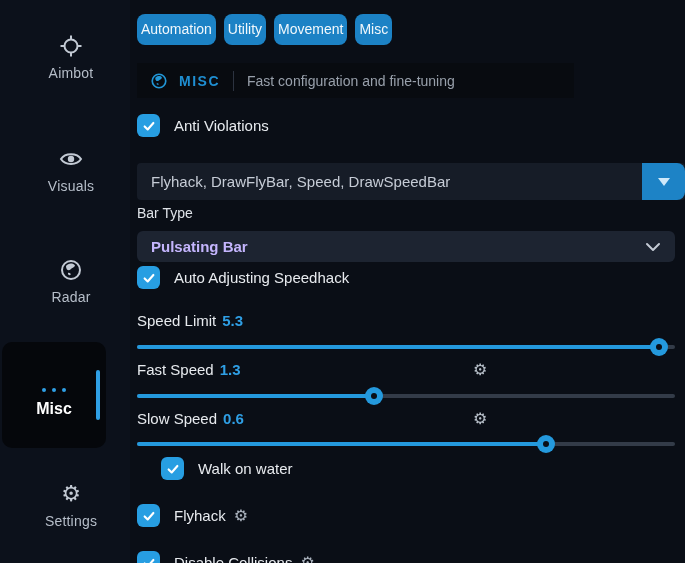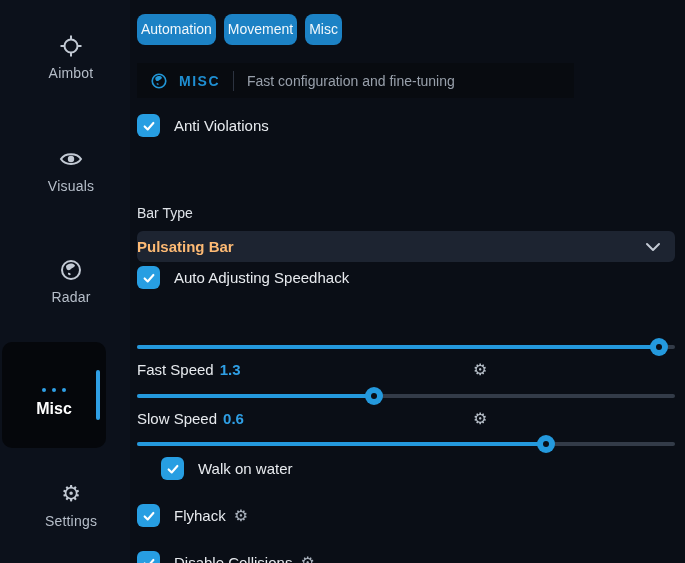--- a/index.html
+++ b/index.html
@@ -50,21 +50,21 @@
   #multi-select .val{padding-left:14px;color:#c6ccd6;font-size:15px;}
   #multi-select .dd-btn{position:absolute;right:0;top:0;width:43px;height:37px;background:#1d83c6;
     border-radius:0 8px 8px 0;display:flex;align-items:center;justify-content:center;cursor:pointer;}
   #multi-select .tri{width:0;height:0;border-left:6px solid transparent;border-right:6px solid transparent;
     border-top:8px solid #cfe9fa;}
 
   .field-label{position:absolute;left:7px;color:#dfe3e8;font-size:14px;}
 
   #bar-type-select{position:absolute;left:7px;top:231px;width:538px;height:31px;background:#1d2431;
     border-radius:6px;display:flex;align-items:center;cursor:pointer;}
-  #bar-type-select .val{color:#fdba74;font-weight:bold;font-size:15px;flex:1;}
+  #bar-type-select .val{padding-left:14px;color:#c4b5fd;font-weight:bold;font-size:15px;flex:1;}
   #bar-type-select svg{margin-right:14px;}
 
   .slider-label{position:absolute;left:7px;font-size:15px;color:#e7eaee;}
   .slider-label .val{color:#2f9fe5;font-weight:bold;margin-left:6px;}
   .gear-abs{position:absolute;left:343px;font-size:16px;line-height:16px;color:#b7bfc9;cursor:pointer;}
 
   .slider{position:absolute;left:7px;width:538px;height:18px;cursor:pointer;}
   .slider .track{position:absolute;left:0;top:7px;width:100%;height:4px;border-radius:2px;background:#333b48;}
   .slider .fill{position:absolute;left:0;top:7px;height:4px;border-radius:2px;background:#2499dd;}
   .slider .handle{position:absolute;top:0;width:18px;height:18px;border-radius:50%;background:#2499dd;}
@@ -121,20 +121,21 @@
     <div class="side-item" style="top:482px;">
       <span class="ic gear-glyph">⚙</span>
       <span class="lbl">Settings</span>
     </div>
   </div>
 
   <div id="main">
 
     <div id="tabs">
       <div class="tab">Automation</div>
+      <div class="tab">Utility</div>
       <div class="tab">Movement</div>
       <div class="tab">Misc</div>
     </div>
 
     <div id="header-bar">
       <span class="globe">
         <svg viewBox="0 0 24 24" fill="none" stroke="currentColor" stroke-width="2.2" style="width:18px;height:18px;">
           <circle cx="12" cy="12" r="9"></circle>
           <path d="M7 8c2-3 7-3.5 9-.5c-1 2.5-3 2-4.5 4c-2 1.5-4.5.5-4.5-3.5z" fill="currentColor" stroke="none"></path>
           <path d="M9 15c1.5-.5 3 .5 2.5 2c-1.5.5-3-.5-2.5-2z" fill="currentColor" stroke="none"></path>
@@ -147,39 +148,48 @@
 
     <div class="cb-row" style="top:114px;">
       <span class="checkbox">
         <svg viewBox="0 0 16 16" fill="none" stroke="#ffffff" stroke-width="2.4" stroke-linecap="round" stroke-linejoin="round">
             <polyline points="3,8.5 6.5,12 13,4.5"></polyline>
           </svg>
       </span>
       <span class="lbl">Anti Violations</span>
     </div>
 
+    <div id="multi-select">
+      <span class="val">Flyhack, DrawFlyBar, Speed, DrawSpeedBar</span>
+      <span class="dd-btn">
+        <span class="tri"></span>
+      </span>
+    </div>
 
     <div class="field-label" style="top:205px;">Bar Type</div>
 
     <div id="bar-type-select">
       <span class="val">Pulsating Bar</span>
       <svg width="16" height="10" viewBox="0 0 16 10" fill="none" stroke="#c3cad4" stroke-width="2" stroke-linecap="round" stroke-linejoin="round">
           <polyline points="2,2 8,8 14,2"></polyline>
         </svg>
     </div>
 
     <div class="cb-row" style="top:266px;">
       <span class="checkbox">
         <svg viewBox="0 0 16 16" fill="none" stroke="#ffffff" stroke-width="2.4" stroke-linecap="round" stroke-linejoin="round">
             <polyline points="3,8.5 6.5,12 13,4.5"></polyline>
           </svg>
       </span>
       <span class="lbl">Auto Adjusting Speedhack</span>
     </div>
 
+    <div class="slider-label" style="top:312px;">
+      <span>Speed Limit</span><span class="val">5.3</span>
+    </div>
     <div class="slider" style="top:338px;">
       <div class="track"></div>
       <div class="fill" style="width: 97%;"></div>
       <div class="handle" style="left: calc(97% - 9px);"></div>
     </div>
 
     <div class="slider-label" style="top:361px;text-align:center;">
       <span>Fast Speed</span><span class="val">1.3</span>
     </div>
     <span class="gear-abs" style="top:362px;">⚙</span>

